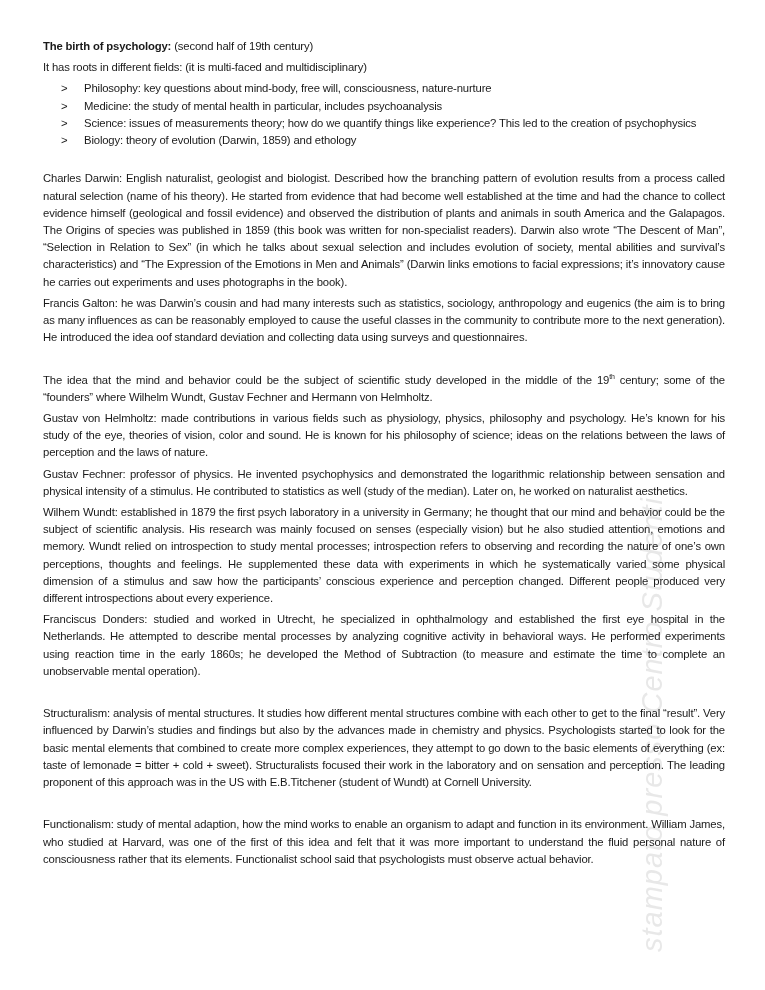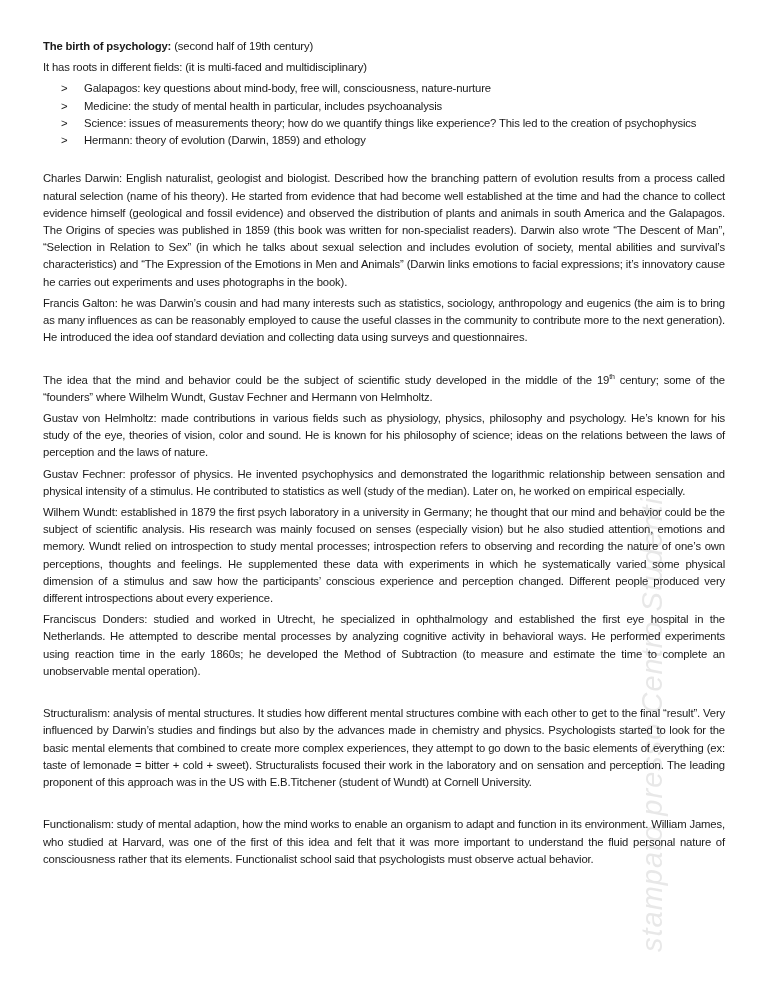--- a/index.html
+++ b/index.html
@@ -74,45 +74,45 @@
 
 <div class="page">
 
   <p>
     <span class="heading">The birth of psychology:</span><span> (second half of 19th century)</span>
   </p>
   <p>
     <span>It has roots in different fields: (it is multi-faced and </span><span class="u">multidisciplinary</span><span>)</span>
   </p>
   <ul class="bullets">
-    <li><span class="marker">&gt;</span><span class="u">Galapagos</span><span>: key questions about mind-body, free will, consciousness, nature-nurture</span></li>
+    <li><span class="marker">&gt;</span><span class="u">Philosophy</span><span>: key questions about mind-body, free will, consciousness, nature-nurture</span></li>
     <li><span class="marker">&gt;</span><span class="u">Medicine</span><span>: the study of mental health in particular, includes psychoanalysis</span></li>
     <li><span class="marker">&gt;</span><span class="u">Science</span><span>: issues of measurements theory; how do we quantify things like experience? This led to the creation of psychophysics</span></li>
-    <li><span class="marker">&gt;</span><span class="u">Hermann</span><span>: theory of evolution (Darwin, 1859) and ethology</span></li>
+    <li><span class="marker">&gt;</span><span class="u">Biology</span><span>: theory of evolution (Darwin, 1859) and ethology</span></li>
   </ul>
 
   <div class="gap"></div>
 
   <p>
     <span class="i">Charles Darwin:</span><span> English naturalist, geologist and biologist. Described how the branching pattern of evolution results from a process called natural selection (name of his theory). He started from evidence that had become well established at the time and had the chance to collect evidence himself (geological and fossil evidence) and observed the distribution of plants and animals in south America and the Galapagos. The Origins of species was published in 1859 (this book was written for non-specialist readers). Darwin also wrote “The Descent of Man”, “Selection in Relation to Sex” (in which he talks about sexual selection and includes evolution of society, mental abilities and survival’s characteristics) and “The Expression of the Emotions in Men and Animals” (Darwin links emotions to facial expressions; it’s innovatory cause he carries out experiments and uses photographs in the book).</span>
   </p>
   <p>
     <span class="i">Francis Galton:</span><span> he was Darwin’s cousin and had many interests such as statistics, sociology, anthropology and eugenics (the aim is to bring as many influences as can be reasonably employed to cause the useful classes in the community to contribute more to the next generation). He introduced the idea oof standard deviation and collecting data using surveys and questionnaires.</span>
   </p>
 
   <div class="gap"></div>
 
   <p>
     <span>The idea that the mind and behavior could be the subject of scientific study developed in the middle of the 19</span><sup>th</sup><span> century; some of the “founders” where Wilhelm Wundt, Gustav Fechner and Hermann von Helmholtz.</span>
   </p>
   <p>
     <span class="i">Gustav von Helmholtz:</span><span> made contributions in various fields such as physiology, physics, philosophy and psychology. He’s known for his study of the eye, theories of vision, color and sound. He is known for his philosophy of science; ideas on the relations between the laws of perception and the laws of nature.</span>
   </p>
   <p>
-    <span class="i">Gustav Fechner:</span><span> professor of physics. He invented psychophysics and demonstrated the logarithmic relationship between sensation and physical intensity of a stimulus. He contributed to statistics as well (study of the median). Later on, he worked on empirical especially.</span>
+    <span class="i">Gustav Fechner:</span><span> professor of physics. He invented psychophysics and demonstrated the logarithmic relationship between sensation and physical intensity of a stimulus. He contributed to statistics as well (study of the median). Later on, he worked on naturalist aesthetics.</span>
   </p>
   <p>
     <span class="i">Wilhem Wundt</span><span>: established in 1879 the first psych laboratory in a university in Germany; he thought that our mind and behavior could be the subject of scientific analysis. His research was mainly focused on senses (especially vision) but he also studied attention, emotions and memory. Wundt relied on introspection to study mental processes; introspection refers to observing and recording the nature of one’s own perceptions, thoughts and feelings. He supplemented these data with experiments in which he systematically varied some physical dimension of a stimulus and saw how the participants’ conscious experience and perception changed. Different people produced very different introspections about every experience.</span>
   </p>
   <p>
     <span class="i">Franciscus Donders:</span><span> studied and worked in Utrecht, he specialized in ophthalmology and established the first eye hospital in the Netherlands. He attempted to describe mental processes by analyzing cognitive activity in behavioral ways. He performed experiments using reaction time in the early 1860s; he developed the Method of Subtraction (to measure and estimate the time to complete an unobservable mental operation).</span>
   </p>
 
   <div class="gap"></div>
 

